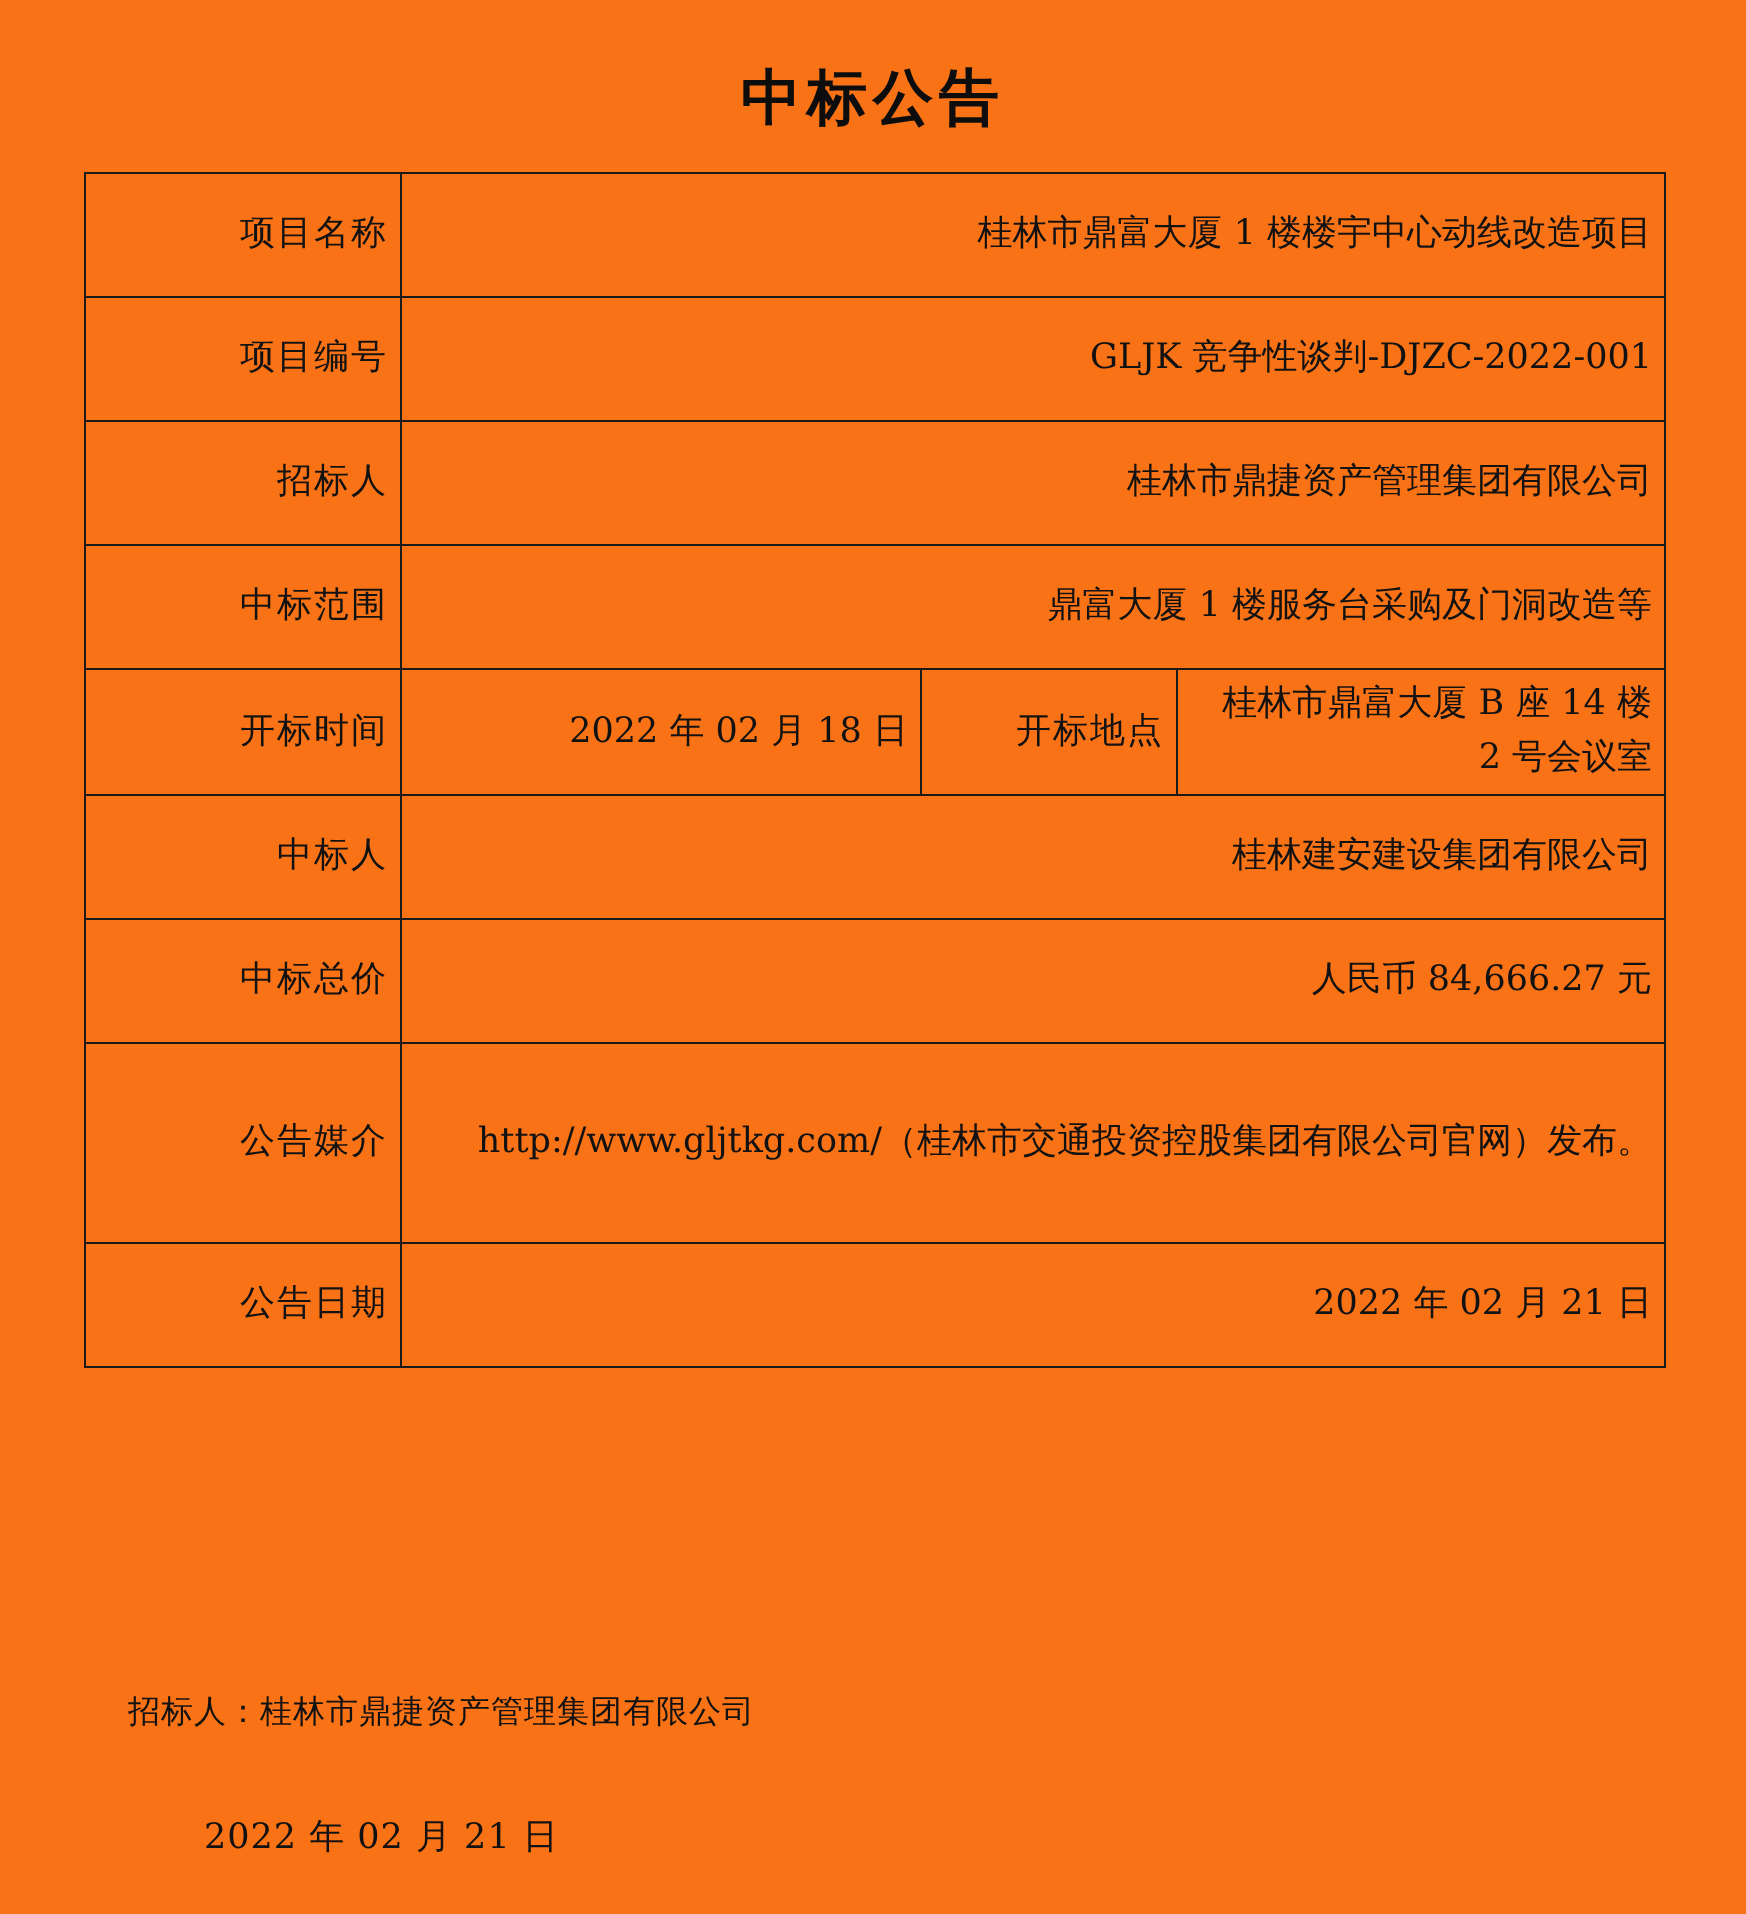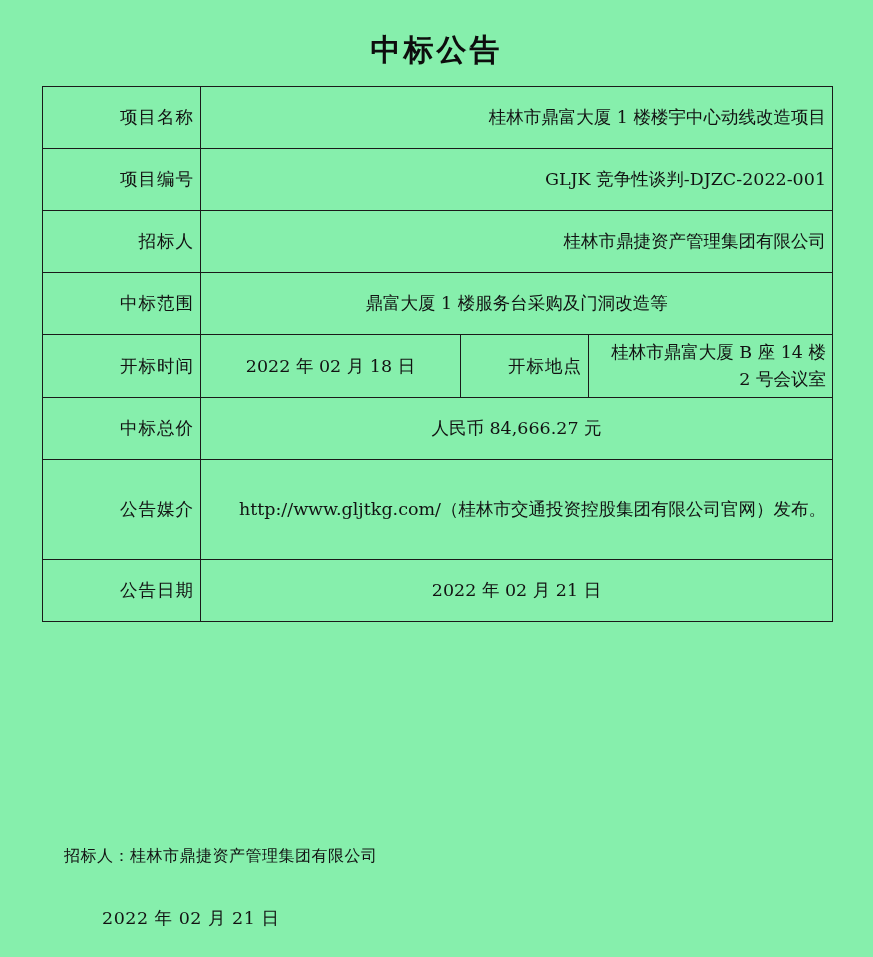--- a/index.html
+++ b/index.html
@@ -6,21 +6,21 @@
   html, body {
     width: 873px; height: 957px;
     background: #ffffff;
     font-family: "DejaVu Serif", "Liberation Serif", serif;
     color: #111;
     overflow: hidden;
   }
   .page {
     position: relative;
     width: 873px; height: 957px;
-    background: #86efac;
+    background: #f97316;
     padding-top: 30px;
   }
   .doc-title {
     text-align: center;
     font-size: 30px;
     font-weight: 600;
     letter-spacing: 3px;
     color: #0d0d0d;
     height: 40px;
     line-height: 40px;
@@ -41,21 +41,21 @@
     overflow: hidden;
   }
   table.bid-table tr { height: 62px; }
   table.bid-table tr.tall { height: 100px; }
   td.lbl {
     text-align: right;
     letter-spacing: 1px;
     white-space: nowrap;
   }
   td.val-left   { text-align: right;  padding-left: 12px; margin-top: 20px; }
-  td.val-center { text-align: center; }
+  td.val-center { text-align: right; }
   .footer-bidder {
     position: absolute;
     left: 64px; top: 846px;
     font-size: 16px;
     letter-spacing: 0.5px;
     color: #121212;
   }
   .footer-date {
     position: absolute;
     left: 102px; top: 906px;
@@ -95,20 +95,24 @@
         <td class="lbl">中标范围</td>
         <td class="val-center" colspan="3">鼎富大厦 1 楼服务台采购及门洞改造等</td>
       </tr>
       <tr>
         <td class="lbl">开标时间</td>
         <td class="val-center">2022 年 02 月 18 日</td>
         <td class="lbl">开标地点</td>
         <td class="val-left" style="padding-left:8px">桂林市鼎富大厦 B 座 14 楼 2 号会议室</td>
       </tr>
       <tr>
+        <td class="lbl">中标人</td>
+        <td class="val-center" colspan="3">桂林建安建设集团有限公司</td>
+      </tr>
+      <tr>
         <td class="lbl">中标总价</td>
         <td class="val-center" colspan="3">人民币 84,666.27 元</td>
       </tr>
       <tr class="tall">
         <td class="lbl">公告媒介</td>
         <td class="val-left" colspan="3" style="padding-left:8px">http://www.gljtkg.com/（桂林市交通投资控股集团有限公司官网）发布。</td>
       </tr>
       <tr>
         <td class="lbl">公告日期</td>
         <td class="val-center" colspan="3">2022 年 02 月 21 日</td>

